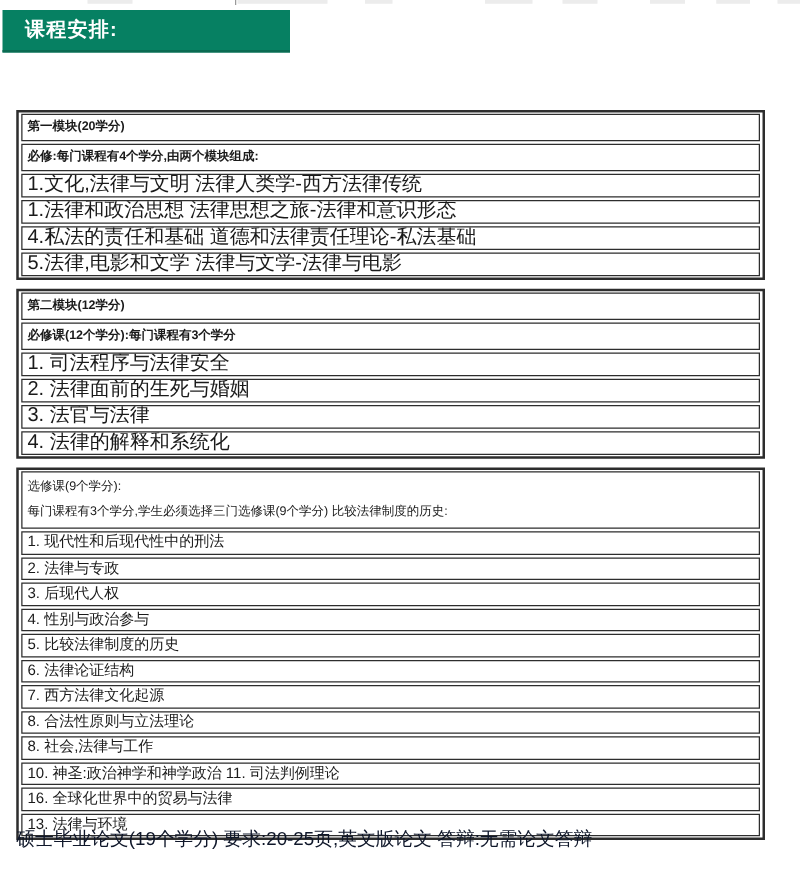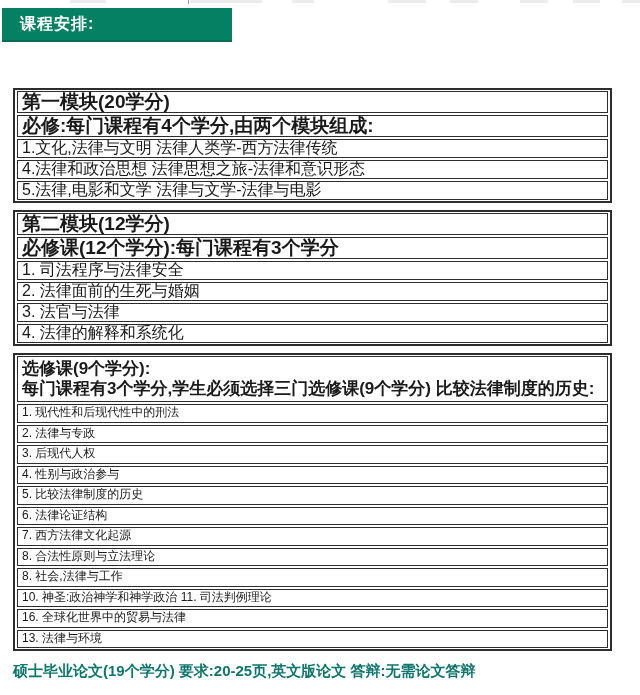--- a/index.html
+++ b/index.html
@@ -42,40 +42,40 @@
     padding: 1px 4px 2px 4px;
     font-size: 16px;
     line-height: 14px;
     white-space: nowrap;
     overflow: hidden;
     color: #1a1a1a;
   }
   .trow:last-child { margin-bottom: 0; }
   .trow.bold {
     font-weight: bold;
-    font-size: 19px;
+    font-size: 10px;
     line-height: 15px;
     padding: 2px 4px 3px 4px;
   }
   .tbl.compact .trow {
     font-size: 12px;
     line-height: 13.5px;
     padding: 1px 0 2px 4px;
   }
   .tbl.compact .trow.hdr { padding: 2px 4px; white-space: normal; }
   .hdr .hline {
-    font-weight: bold;
-    font-size: 17px;
+    font-weight: normal;
+    font-size: 10px;
     line-height: 20px;
     white-space: nowrap;
   }
 
   .footer {
     position: absolute; left: 13px; top: 662px;
-    font-weight: bold; font-size: 15px; color: #0f766e;
+    font-weight: normal; font-size: 15px; color: #0f172a;
     white-space: nowrap;
   }
 </style>
 </head>
 <body>
 
 <div class="top-frag" style="left:70px;width:36px"></div>
 <div class="top-tick" style="left:188px"></div>
 <div class="top-frag" style="left:190px;width:72px"></div>
 <div class="top-frag" style="left:292px;width:22px"></div>
@@ -88,21 +88,22 @@
 <div class="banner">
   <span>课程安排:</span>
 </div>
 
 <div class="doc">
 
   <div class="tbl">
     <div class="trow bold">第一模块(20学分)</div>
     <div class="trow bold">必修:每门课程有4个学分,由两个模块组成:</div>
     <div class="trow">1.文化,法律与文明 法律人类学-西方法律传统</div>
-    <div class="trow">4.法律和政治思想 法律思想之旅-法律和意识形态</div>
+    <div class="trow">1.法律和政治思想 法律思想之旅-法律和意识形态</div>
+    <div class="trow">4.私法的责任和基础 道德和法律责任理论-私法基础</div>
     <div class="trow">5.法律,电影和文学 法律与文学-法律与电影</div>
   </div>
 
   <div class="tbl">
     <div class="trow bold">第二模块(12学分)</div>
     <div class="trow bold">必修课(12个学分):每门课程有3个学分</div>
     <div class="trow">1. 司法程序与法律安全</div>
     <div class="trow">2. 法律面前的生死与婚姻</div>
     <div class="trow">3. 法官与法律</div>
     <div class="trow">4. 法律的解释和系统化</div>

